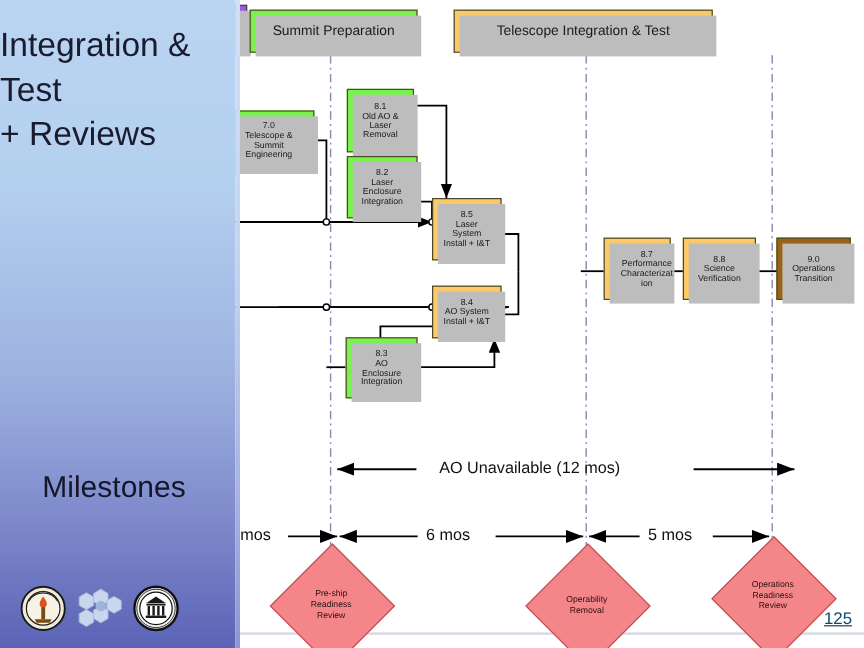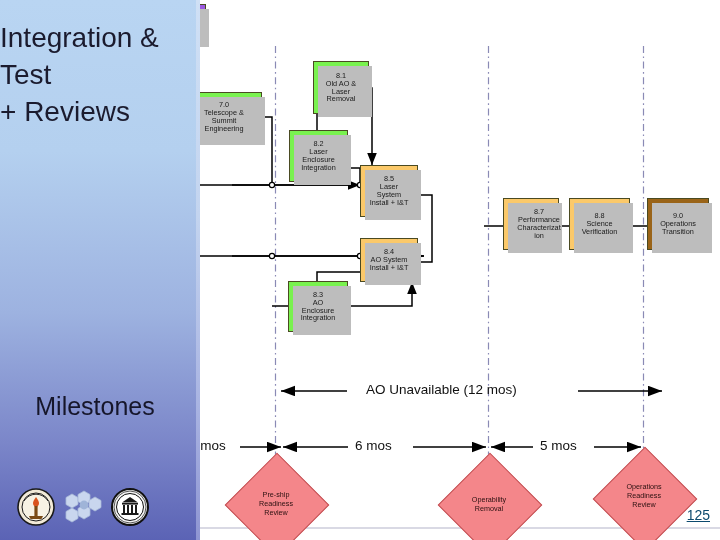--- a/index.html
+++ b/index.html
@@ -234,28 +234,30 @@
       <path d="M348,447 L283,447" marker-end="url(#tlArrowL)"></path>
       <path d="M413,447 L486,447" marker-end="url(#tlArrowR)"></path>
 
       <path d="M533,447 L491,447" marker-end="url(#tlArrowL)"></path>
       <path d="M594,447 L641,447" marker-end="url(#tlArrowR)"></path>
     </g>
   </svg>
 
   <div class="pbox purple band" style="left:170px; top:4px; width:36px; height:40px; font-size:11px;">n</div>
 
-
+  <div class="pbox green band" style="left:208px; top:8px; width:140px; height:36px;">Summit Preparation</div>
+
+  <div class="pbox orange band" style="left:378px; top:8px; width:216px; height:36px;">Telescope Integration &amp; Test</div>
 
   <div class="pbox green small" style="left:186px; top:92px; width:76px; height:50px;">7.0
 Telescope &amp;
 Summit
 Engineering</div>
 
-  <div class="pbox green small" style="left:289px; top:61px; width:56px; height:53px;margin-left:24px;">8.1
+  <div class="pbox green small" style="left:289px; top:74px; width:56px; height:53px;">8.1
 Old AO &amp;
 Laser
 Removal</div>
 
   <div class="pbox green small" style="left:289px; top:130px; width:59px; height:52px;">8.2
 Laser
 Enclosure
 Integration</div>
 
   <div class="pbox green small" style="left:288px; top:281px; width:60px; height:51px;">8.3

